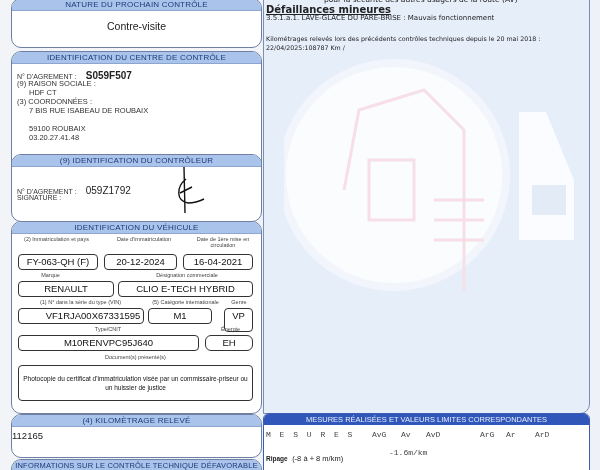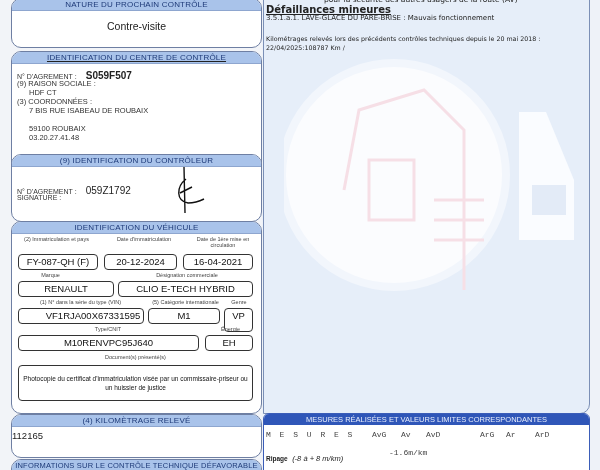--- a/index.html
+++ b/index.html
@@ -47,21 +47,21 @@
 </head>
 <body>
 
 <div class="leftcol"></div>
 
 <div class="panel" style="top:-2px;height:50px;">
   <div class="panel-head">NATURE DU PROCHAIN CONTRÔLE</div>
   <div style="text-align:center;font-family:'Liberation Sans',sans-serif;font-size:10.5px;margin-top:9px;">Contre-visite</div>
 </div>
 
-<div class="panel" style="top:51px;height:132px;text-decoration:underline;">
+<div class="panel" style="top:51px;height:132px;">
   <div class="panel-head">IDENTIFICATION DU CENTRE DE CONTRÔLE</div>
   <div style="position:absolute;left:5px;top:12px;">
     <span class="lbl" style="font-size:7px;">N° D'AGREMENT :</span>
     <span style="font-family:'Liberation Sans',sans-serif;font-weight:bold;font-size:10px;margin-left:4px;">S059F507</span>
   </div>
   <div class="lbl" style="position:absolute;left:5px;top:27px;">(9) RAISON SOCIALE :</div>
   <div class="lbl" style="position:absolute;left:17px;top:36px;">HDF CT</div>
   <div class="lbl" style="position:absolute;left:5px;top:45px;">(3) COORDONNÉES :</div>
   <div class="lbl" style="position:absolute;left:17px;top:54px;">7 BIS RUE ISABEAU DE ROUBAIX</div>
   <div class="lbl" style="position:absolute;left:17px;top:72px;">59100 ROUBAIX</div>
@@ -80,43 +80,43 @@
   </svg>
 </div>
 
 <div class="panel" style="top:221px;height:193px;">
   <div class="panel-head">IDENTIFICATION DU VÉHICULE</div>
 
   <div class="small-lbl" style="left:2px;top:14px;width:85px;">(2) Immatriculation et pays</div>
   <div class="small-lbl" style="left:92px;top:14px;width:80px;">Date d'immatriculation</div>
   <div class="small-lbl" style="left:178px;top:14px;width:66px;">Date de 1ère mise en circulation</div>
 
-  <div class="box" style="left:6px;top:32px;width:80px;height:16px;line-height:14px;">FY-087-QH (F)</div>
+  <div class="box" style="left:6px;top:32px;width:80px;height:16px;line-height:14px;">FY-063-QH (F)</div>
   <div class="box" style="left:92px;top:32px;width:73px;height:16px;line-height:14px;">20-12-2024</div>
   <div class="box" style="left:171px;top:32px;width:70px;height:16px;line-height:14px;">16-04-2021</div>
 
   <div class="small-lbl" style="left:6px;top:50px;width:65px;">Marque</div>
   <div class="small-lbl" style="left:105px;top:50px;width:140px;">Désignation commerciale</div>
 
   <div class="box" style="left:6px;top:59px;width:96px;height:16px;line-height:14px;">RENAULT</div>
   <div class="box" style="left:106px;top:59px;width:135px;height:16px;line-height:14px;">CLIO E-TECH HYBRID</div>
 
   <div class="small-lbl" style="left:6px;top:77px;width:125px;">(1) N° dans la série du type (VIN)</div>
   <div class="small-lbl" style="left:136px;top:77px;width:75px;">(5) Catégorie internationale</div>
   <div class="small-lbl" style="left:212px;top:77px;width:30px;">Genre</div>
 
   <div class="box" style="left:6px;top:86px;width:126px;height:16px;line-height:14px;padding-left:24px;">VF1RJA00X67331595</div>
-  <div class="box" style="left:136px;top:86px;width:72px;height:16px;line-height:14px;">M1</div>
+  <div class="box" style="left:136px;top:86px;width:64px;height:16px;line-height:14px;">M1</div>
   <div class="box" style="left:212px;top:86px;width:29px;height:24px;line-height:14px;">VP</div>
 
   <div class="small-lbl" style="left:6px;top:104px;width:180px;">Type/CNIT</div>
   <div class="small-lbl" style="left:196px;top:104px;width:45px;">Énergie</div>
 
   <div class="box" style="left:6px;top:113px;width:181px;height:16px;line-height:14px;">M10RENVPC95J640</div>
-  <div class="box" style="left:193px;top:113px;width:48px;height:16px;line-height:14px;">EH</div>
+  <div class="box" style="left:193px;top:113px;width:48px;height:16px;line-height:14px;border-radius:6px;">EH</div>
 
   <div class="small-lbl" style="left:6px;top:132px;width:235px;">Document(s) présenté(s)</div>
   <div class="box" style="left:6px;top:143px;width:235px;height:36px;padding-top:8px;font-size:6.5px;line-height:9px;">Photocopie du certificat d'immatriculation visée par un commissaire-priseur ou un huissier de justice</div>
 </div>
 
 <div class="panel" style="top:414px;height:44px;">
   <div class="panel-head">(4) KILOMÈTRAGE RELEVÉ</div>
   <div style="text-align:left;font-family:'Liberation Sans',sans-serif;font-size:9.5px;margin-top:3px;">112165</div>
 </div>
 
@@ -148,16 +148,16 @@
   <div class="mes-head">MESURES RÉALISÉES ET VALEURS LIMITES CORRESPONDANTES</div>
   <div class="mono" style="left:2px;top:16px;letter-spacing:2px;">M E S U R E S</div>
   <div class="mono" style="left:108px;top:16px;">AvG</div>
   <div class="mono" style="left:137px;top:16px;">Av</div>
   <div class="mono" style="left:162px;top:16px;">AvD</div>
   <div class="mono" style="left:216px;top:16px;">ArG</div>
   <div class="mono" style="left:242px;top:16px;">Ar</div>
   <div class="mono" style="left:271px;top:16px;">ArD</div>
   <div style="position:absolute;left:2px;top:33px;font-family:'Liberation Sans',sans-serif;color:#222;">
     <span style="font-size:6.5px;font-weight:bold;">Ripage</span>
-    <span style="font-size:7.5px;font-style:italic;">(-8 à + 8 m/km)</span>
+    <span style="font-size:7.5px;">(-8 à + 8 m/km)</span>
   </div>
   <div class="mono" style="left:125px;top:34px;">-1.6m/km</div>
 </div>
 
 </body></html>

